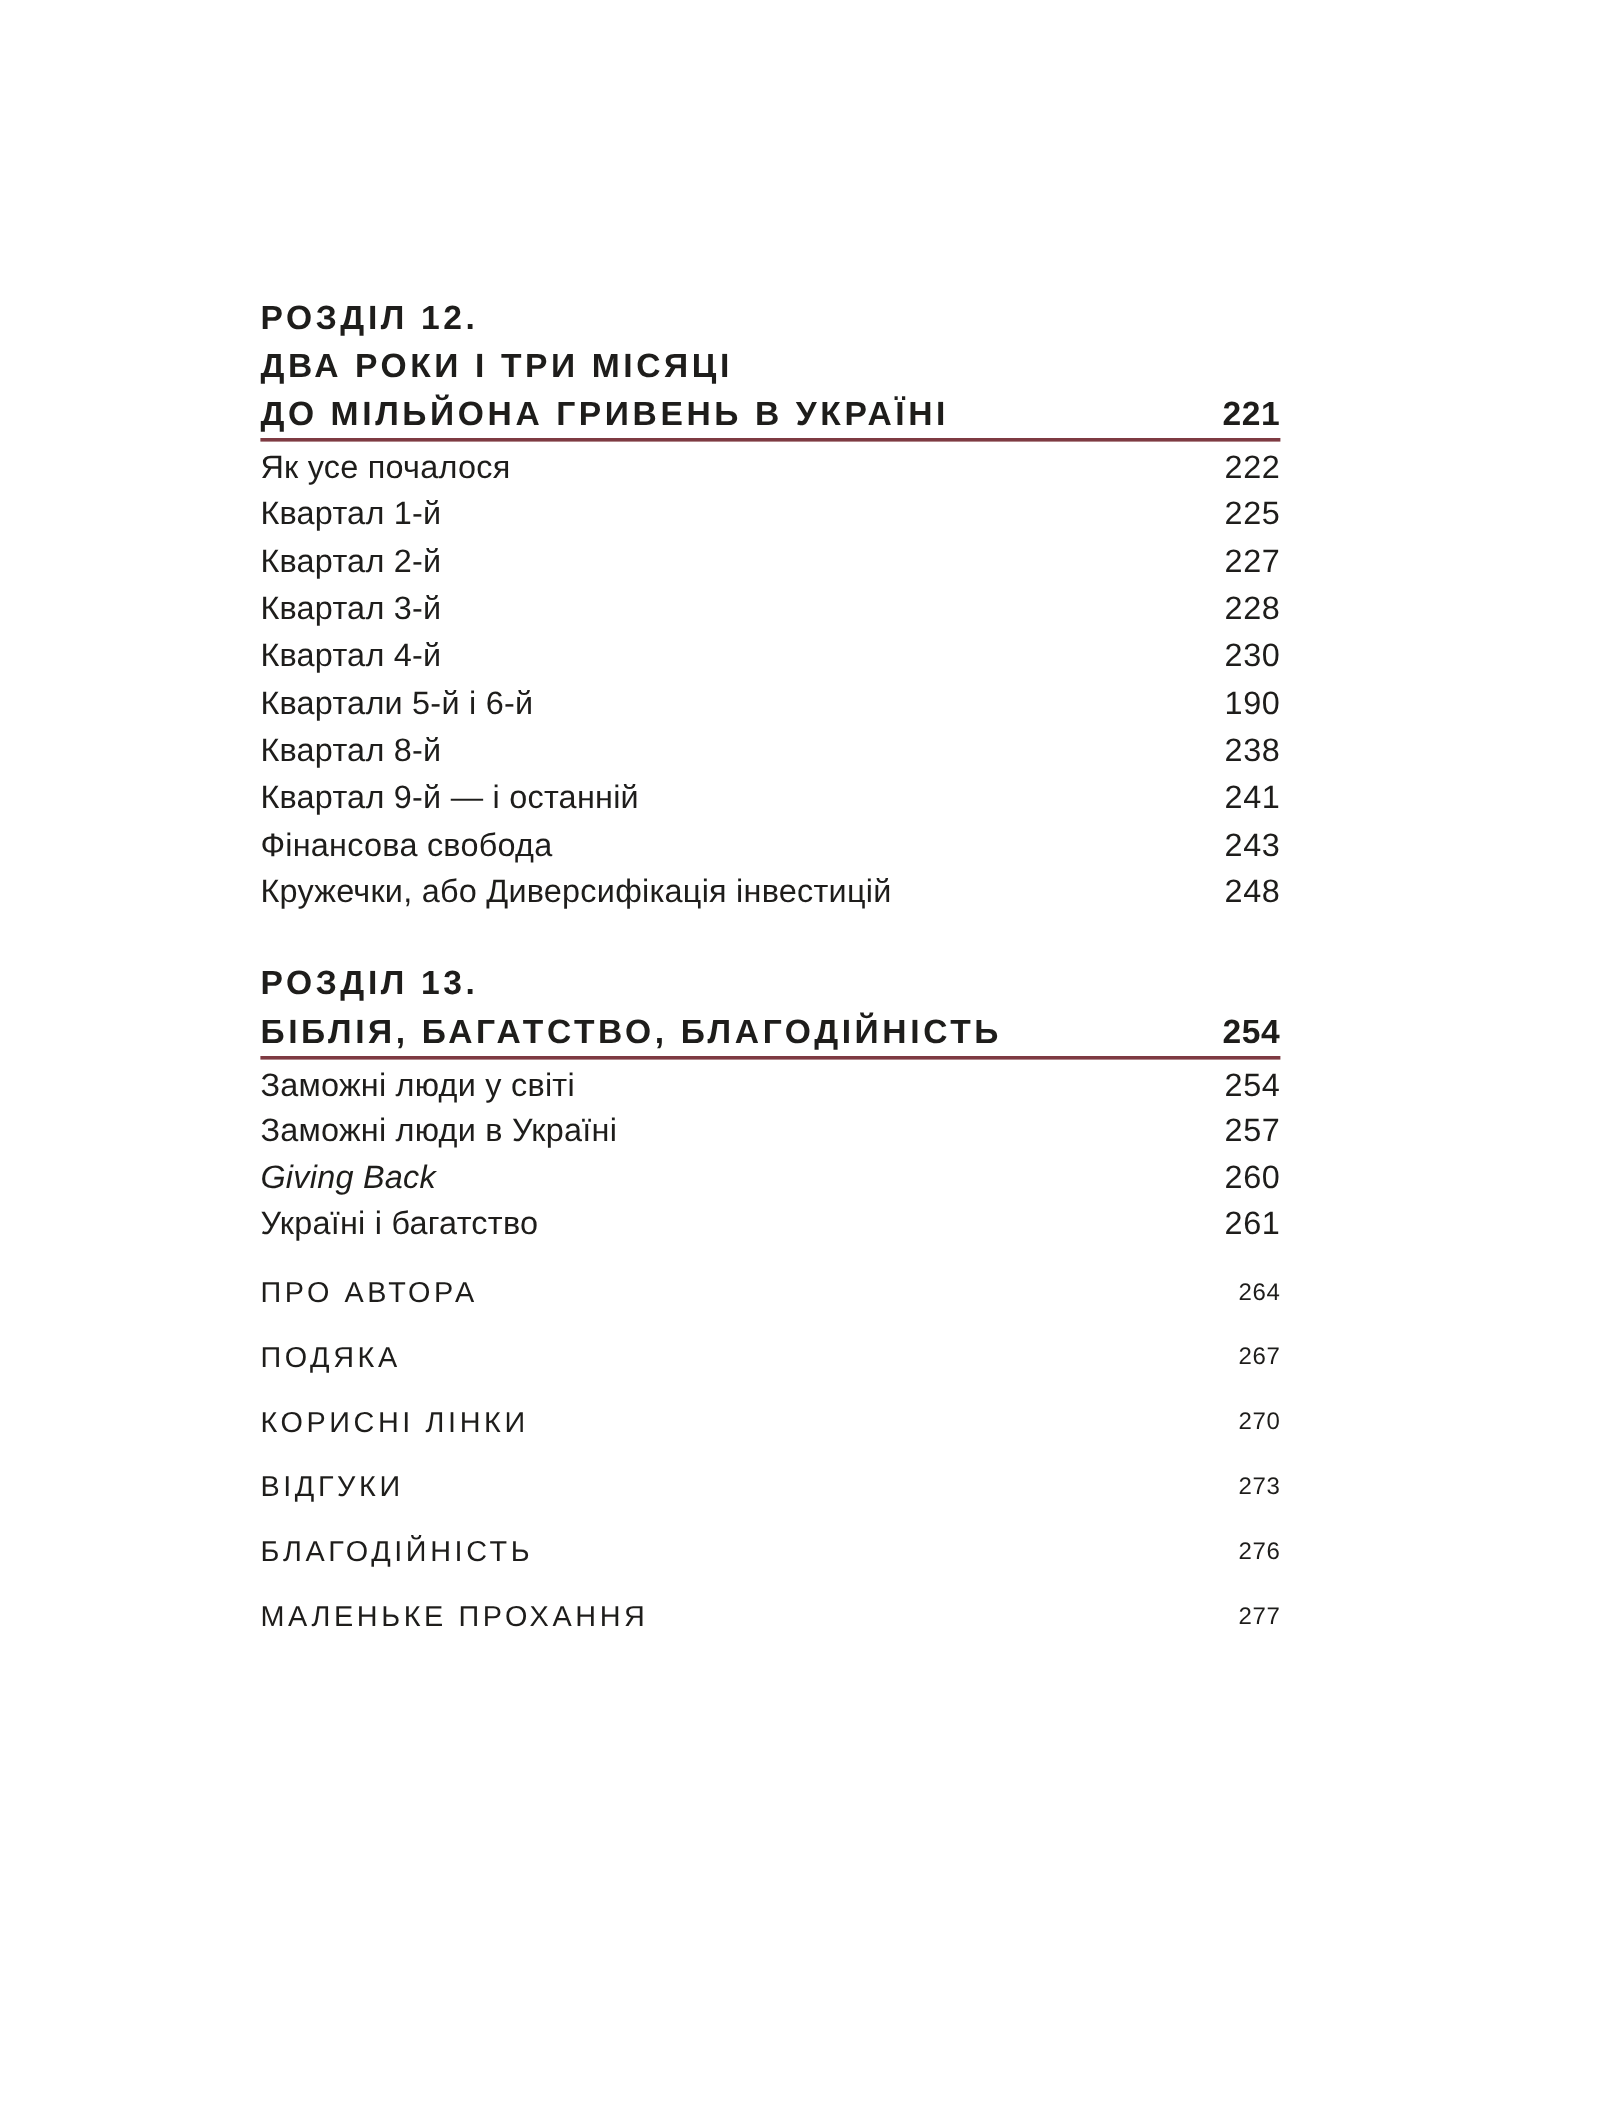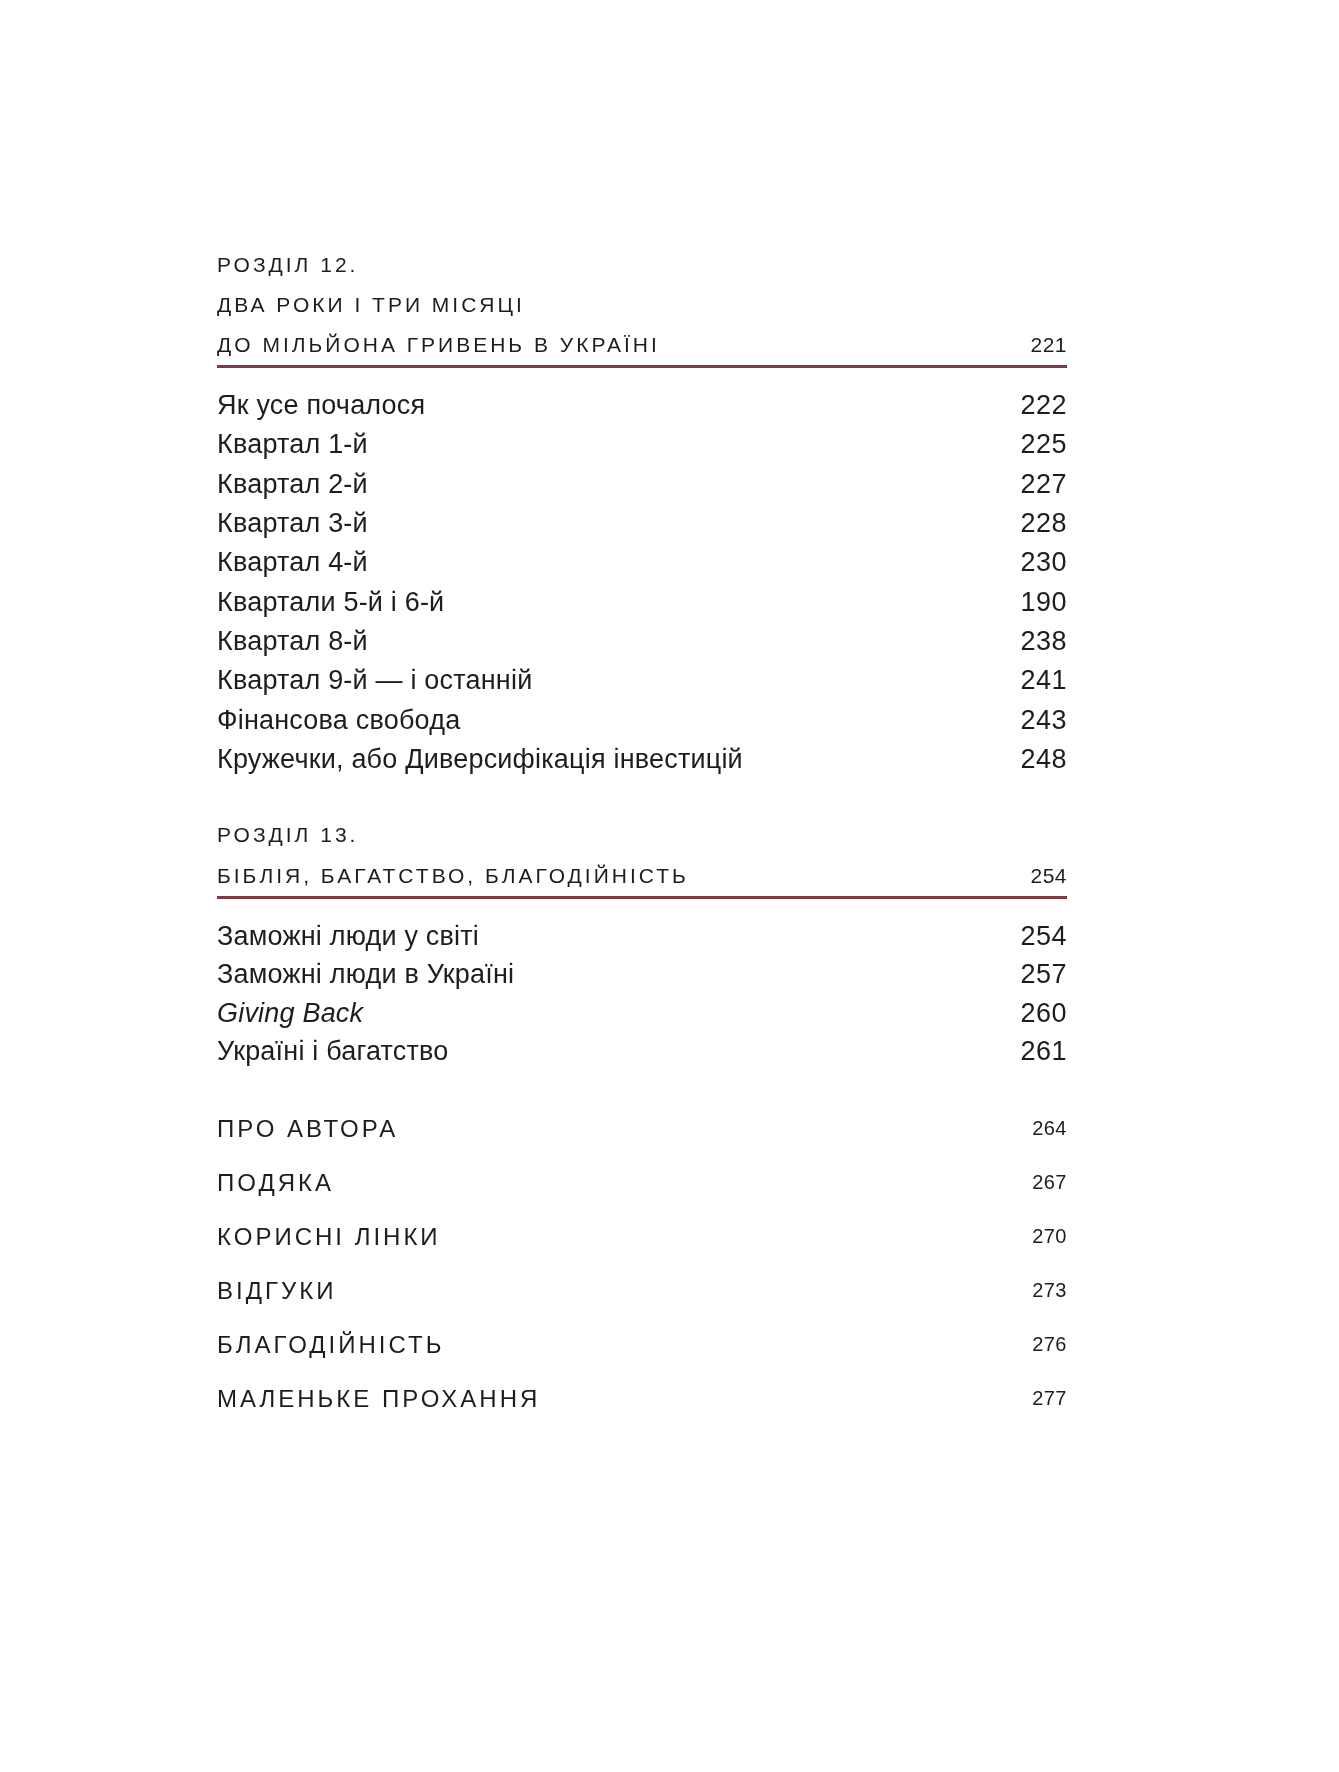--- a/index.html
+++ b/index.html
@@ -13,54 +13,54 @@
     position:relative;
     overflow:hidden;
   }
   .toc {
     position:absolute;
     left:217px; top:245px;
     width:850px;
   }
   
   .chapter-heading {
-    font-size:21px;
-    font-weight:400;
+    font-size:28px;
+    font-weight:700;
     letter-spacing:3px;
     line-height:40px;
     text-transform:uppercase;
     white-space:nowrap;
   }
   .title-row {
     display:flex;
     justify-content:space-between;
     align-items:flex-end;
   }
   .title-row .page-num { letter-spacing:0.5px; }
   .rule { border-bottom:3px solid var(--accent); }
   .ch13 .chapter-heading { line-height:41px; }
   
-  .entries { padding-top:18px; }
+  .entries { padding-top:2px; }
   .entry {
     height:39.3px;
     display:flex;
     justify-content:space-between;
     align-items:center;
     font-size:27px;
     font-weight:500;
     letter-spacing:0.2px;
     white-space:nowrap;
   }
   .ch13 .entry { height:38.5px; }
   .entry .page-num { letter-spacing:0.5px; }
   .italic { font-style:italic;text-align:center; }
   
   .ch13 { margin-top:35px; }
   
-  .back-matter { margin-top:43px; }
+  .back-matter { margin-top:24px; }
   .bm-row {
     height:30px;
     margin-bottom:24px;
     display:flex;
     justify-content:space-between;
     align-items:center;
     font-size:24px;
     font-weight:500;
     letter-spacing:3px;
     text-transform:uppercase;

